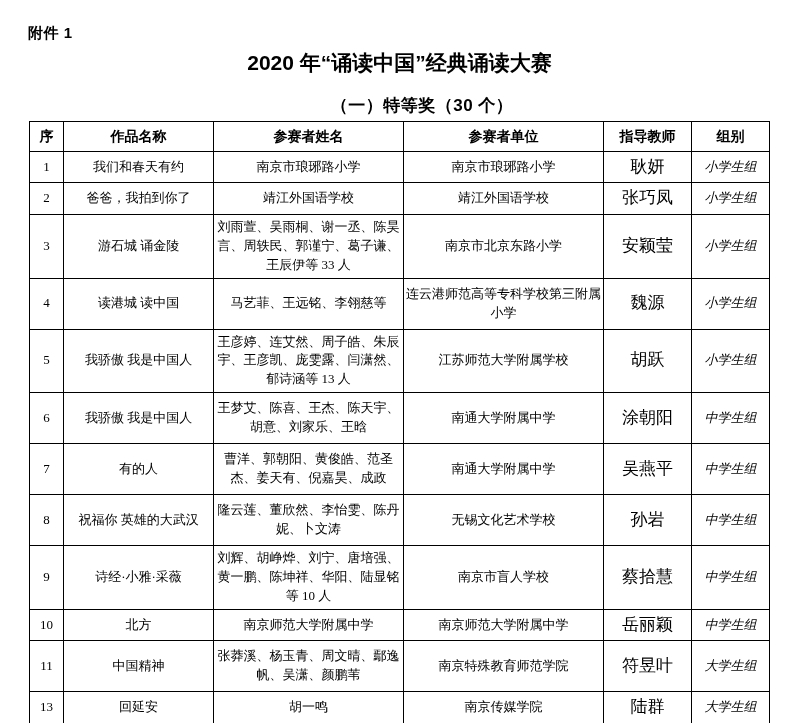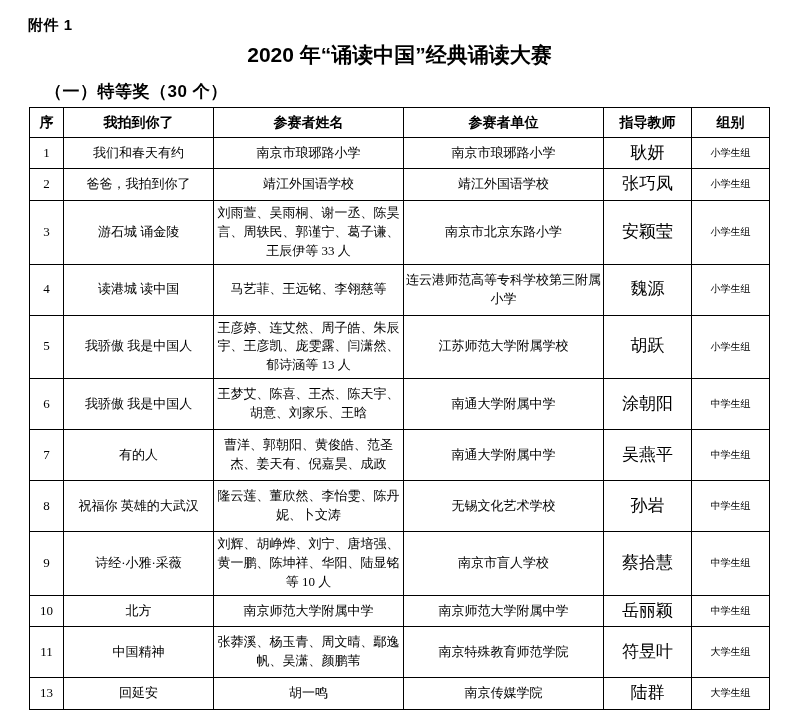--- a/index.html
+++ b/index.html
@@ -24,38 +24,39 @@
   .attachment-label {
     position: absolute;
     left: 28px;
     top: 8px;
     font-size: 15px;
     font-family: "Liberation Sans", "DejaVu Sans", sans-serif;
     font-weight: bold;
     letter-spacing: 0.5px;
   }
   .doc-title {
-    margin: 8px;
+    margin: 16px;
     padding-top: 32px;
     text-align: center;
     font-size: 21px;
     font-weight: bold;
     font-family: "Liberation Sans", "DejaVu Sans", sans-serif;
     line-height: 1.45;
   }
   .doc-title .line2 {
     display: block;
   }
   .section-heading {
     margin: 10px 0 4px 0;
     padding-left: 45px;
     font-size: 17px;
     font-weight: bold;
     font-family: "Liberation Sans", "DejaVu Sans", sans-serif;
     letter-spacing: 0.5px;
+    text-align: center;
   }
   table.award-table {
     border-collapse: collapse;
     width: 740px;
     margin: 0 auto;
     table-layout: fixed;
     font-size: 13px;
   }
   table.award-table th,
   table.award-table td {
@@ -76,21 +77,21 @@
   col.c-work { width: 150px; }
   col.c-name { width: 190px; }
   col.c-unit { width: 200px; }
   col.c-teacher { width: 88px; }
   col.c-group { width: 78px; }
   td.seq { font-size: 13px; }
   td.work { font-size: 13px; }
   td.names { font-size: 13px; }
   td.unit { font-size: 13px; }
   td.teacher { font-size: 17px; }
-  td.group { font-size: 10px; }
+  td.group { font-size: 13px; font-style: italic; }
   td.tall { height: 44px; }
 </style>
 </head>
 <body>
 
 <div class="page">
 
   <div class="attachment-label">附件 1</div>
 
   <h1 class="doc-title">
@@ -104,21 +105,21 @@
       <col class="c-seq">
       <col class="c-work">
       <col class="c-name">
       <col class="c-unit">
       <col class="c-teacher">
       <col class="c-group">
     </colgroup>
     <thead>
       <tr>
         <th>序</th>
-        <th>我拍到你了</th>
+        <th>作品名称</th>
         <th>参赛者姓名</th>
         <th>参赛者单位</th>
         <th>指导教师</th>
         <th>组别</th>
       </tr>
     </thead>
     <tbody>
       <tr>
         <td class="seq">1</td>
         <td class="work">我们和春天有约</td>

